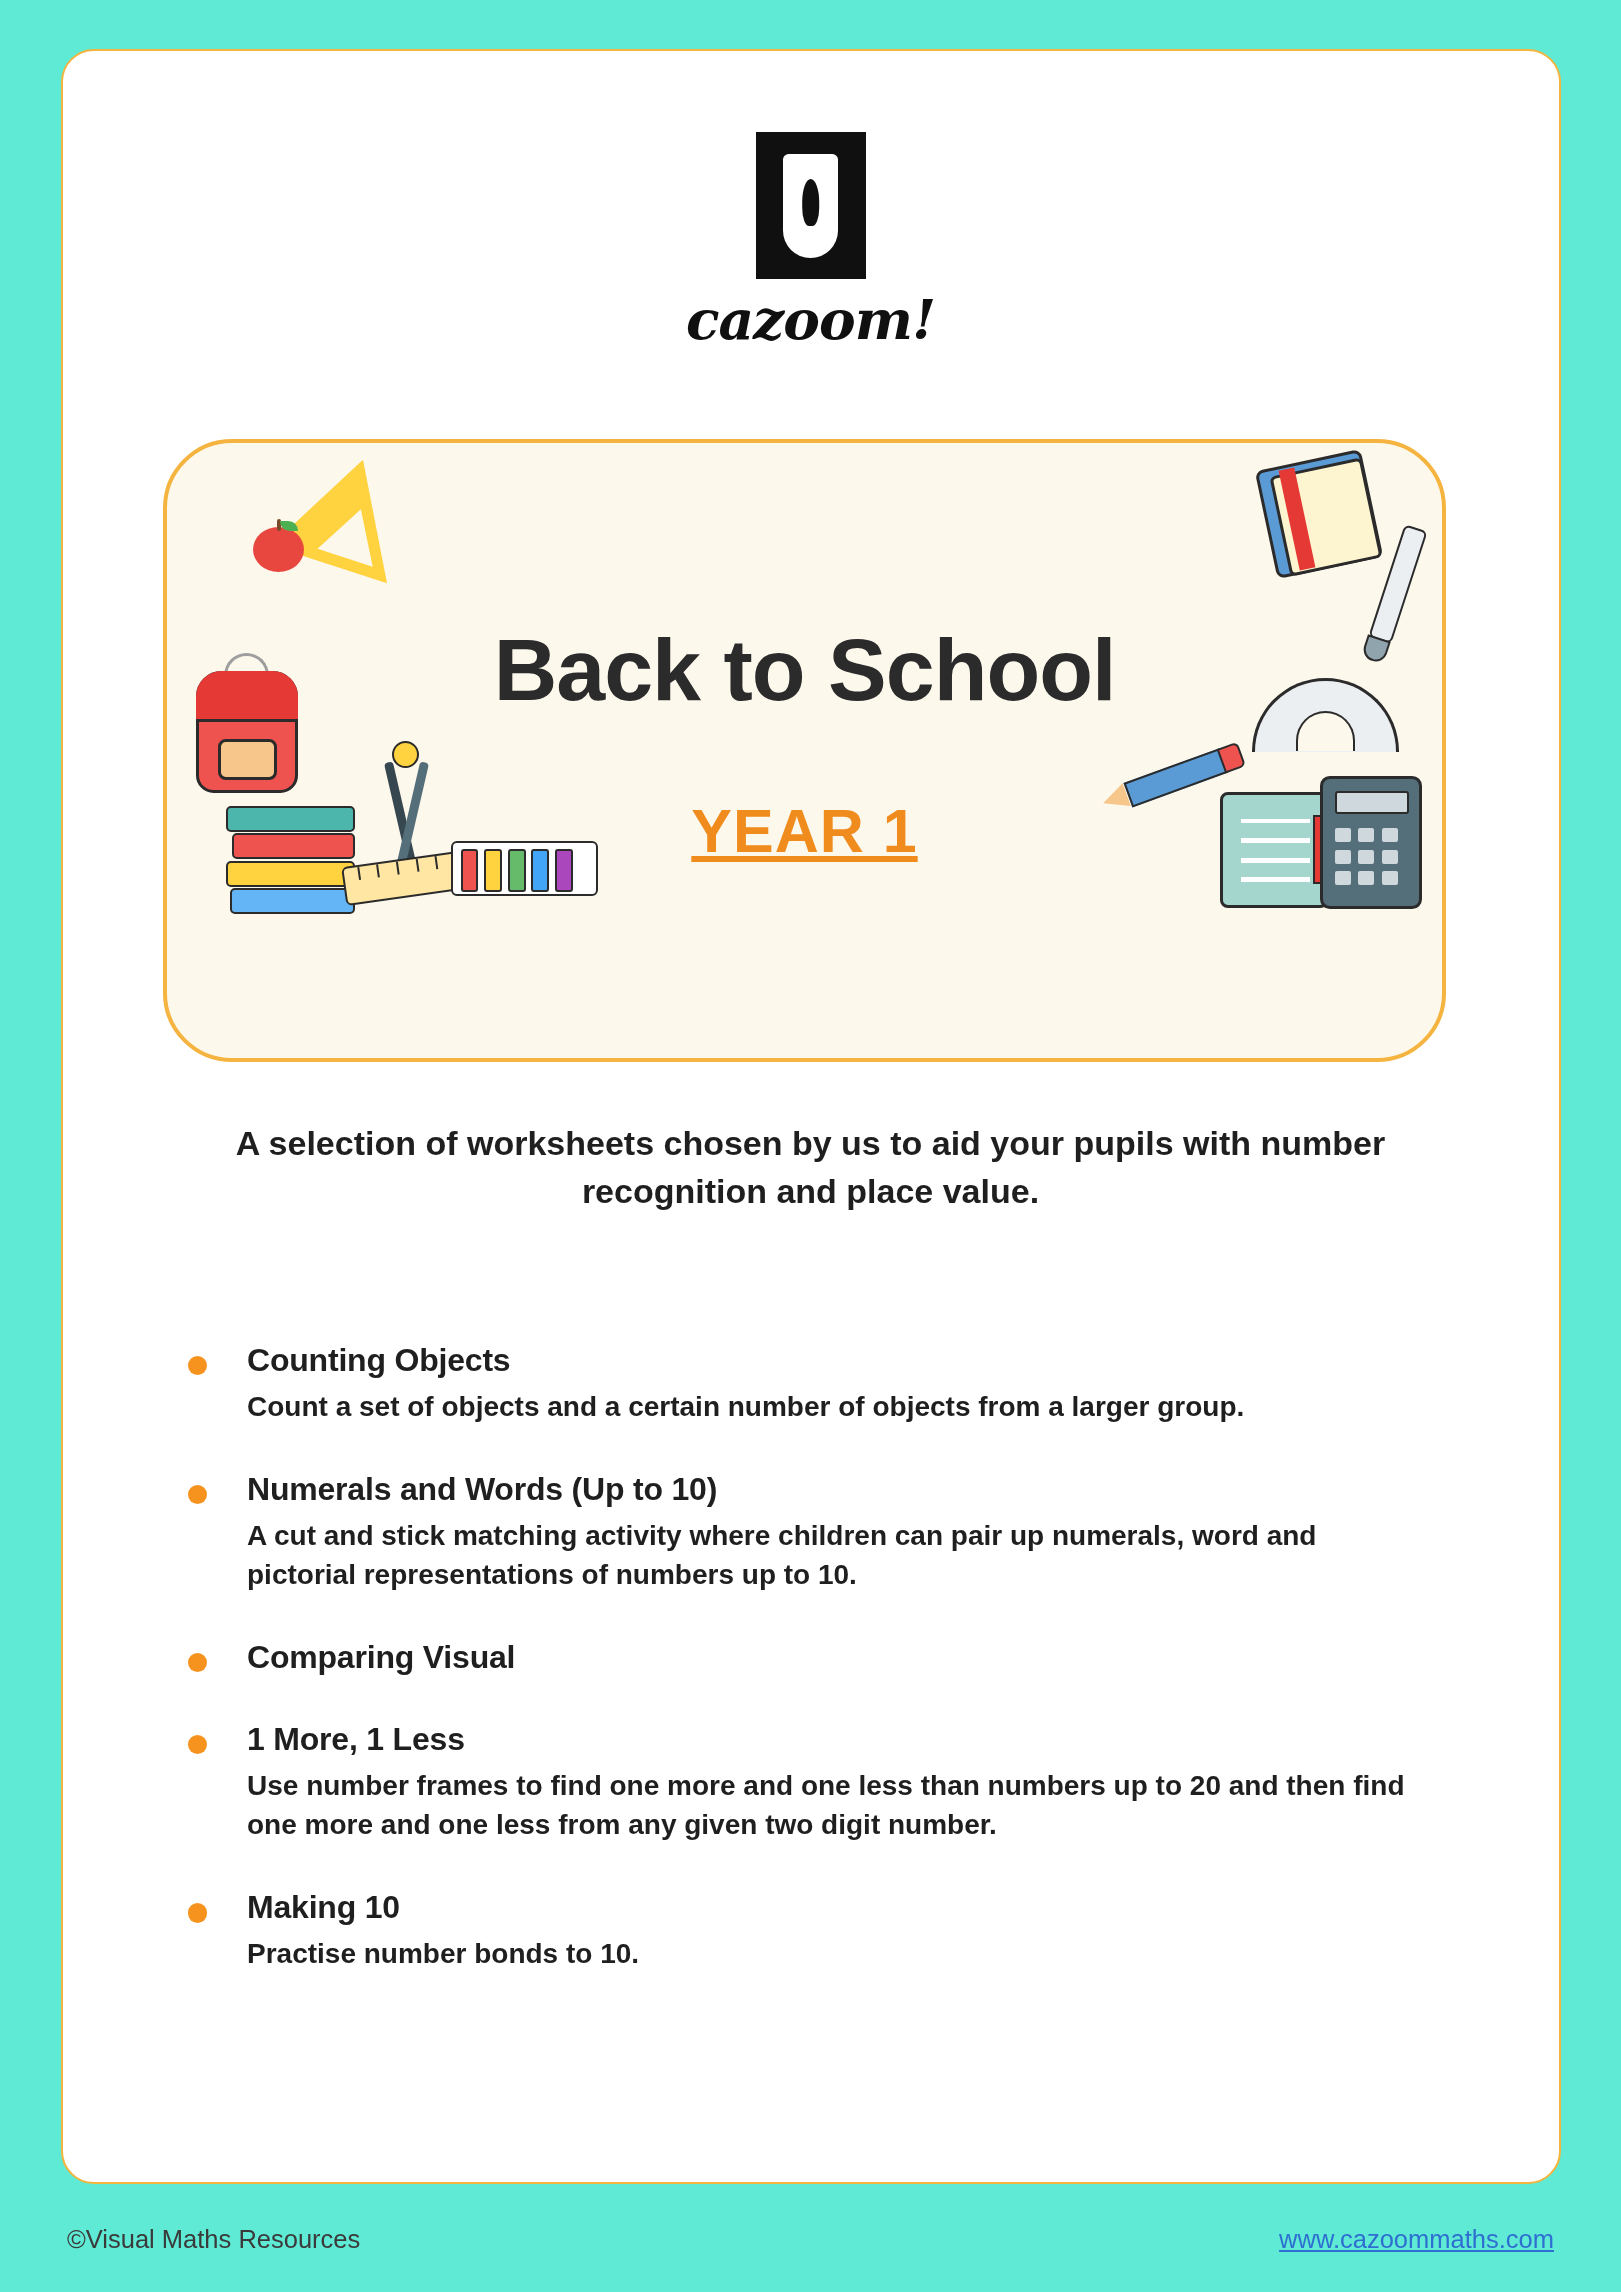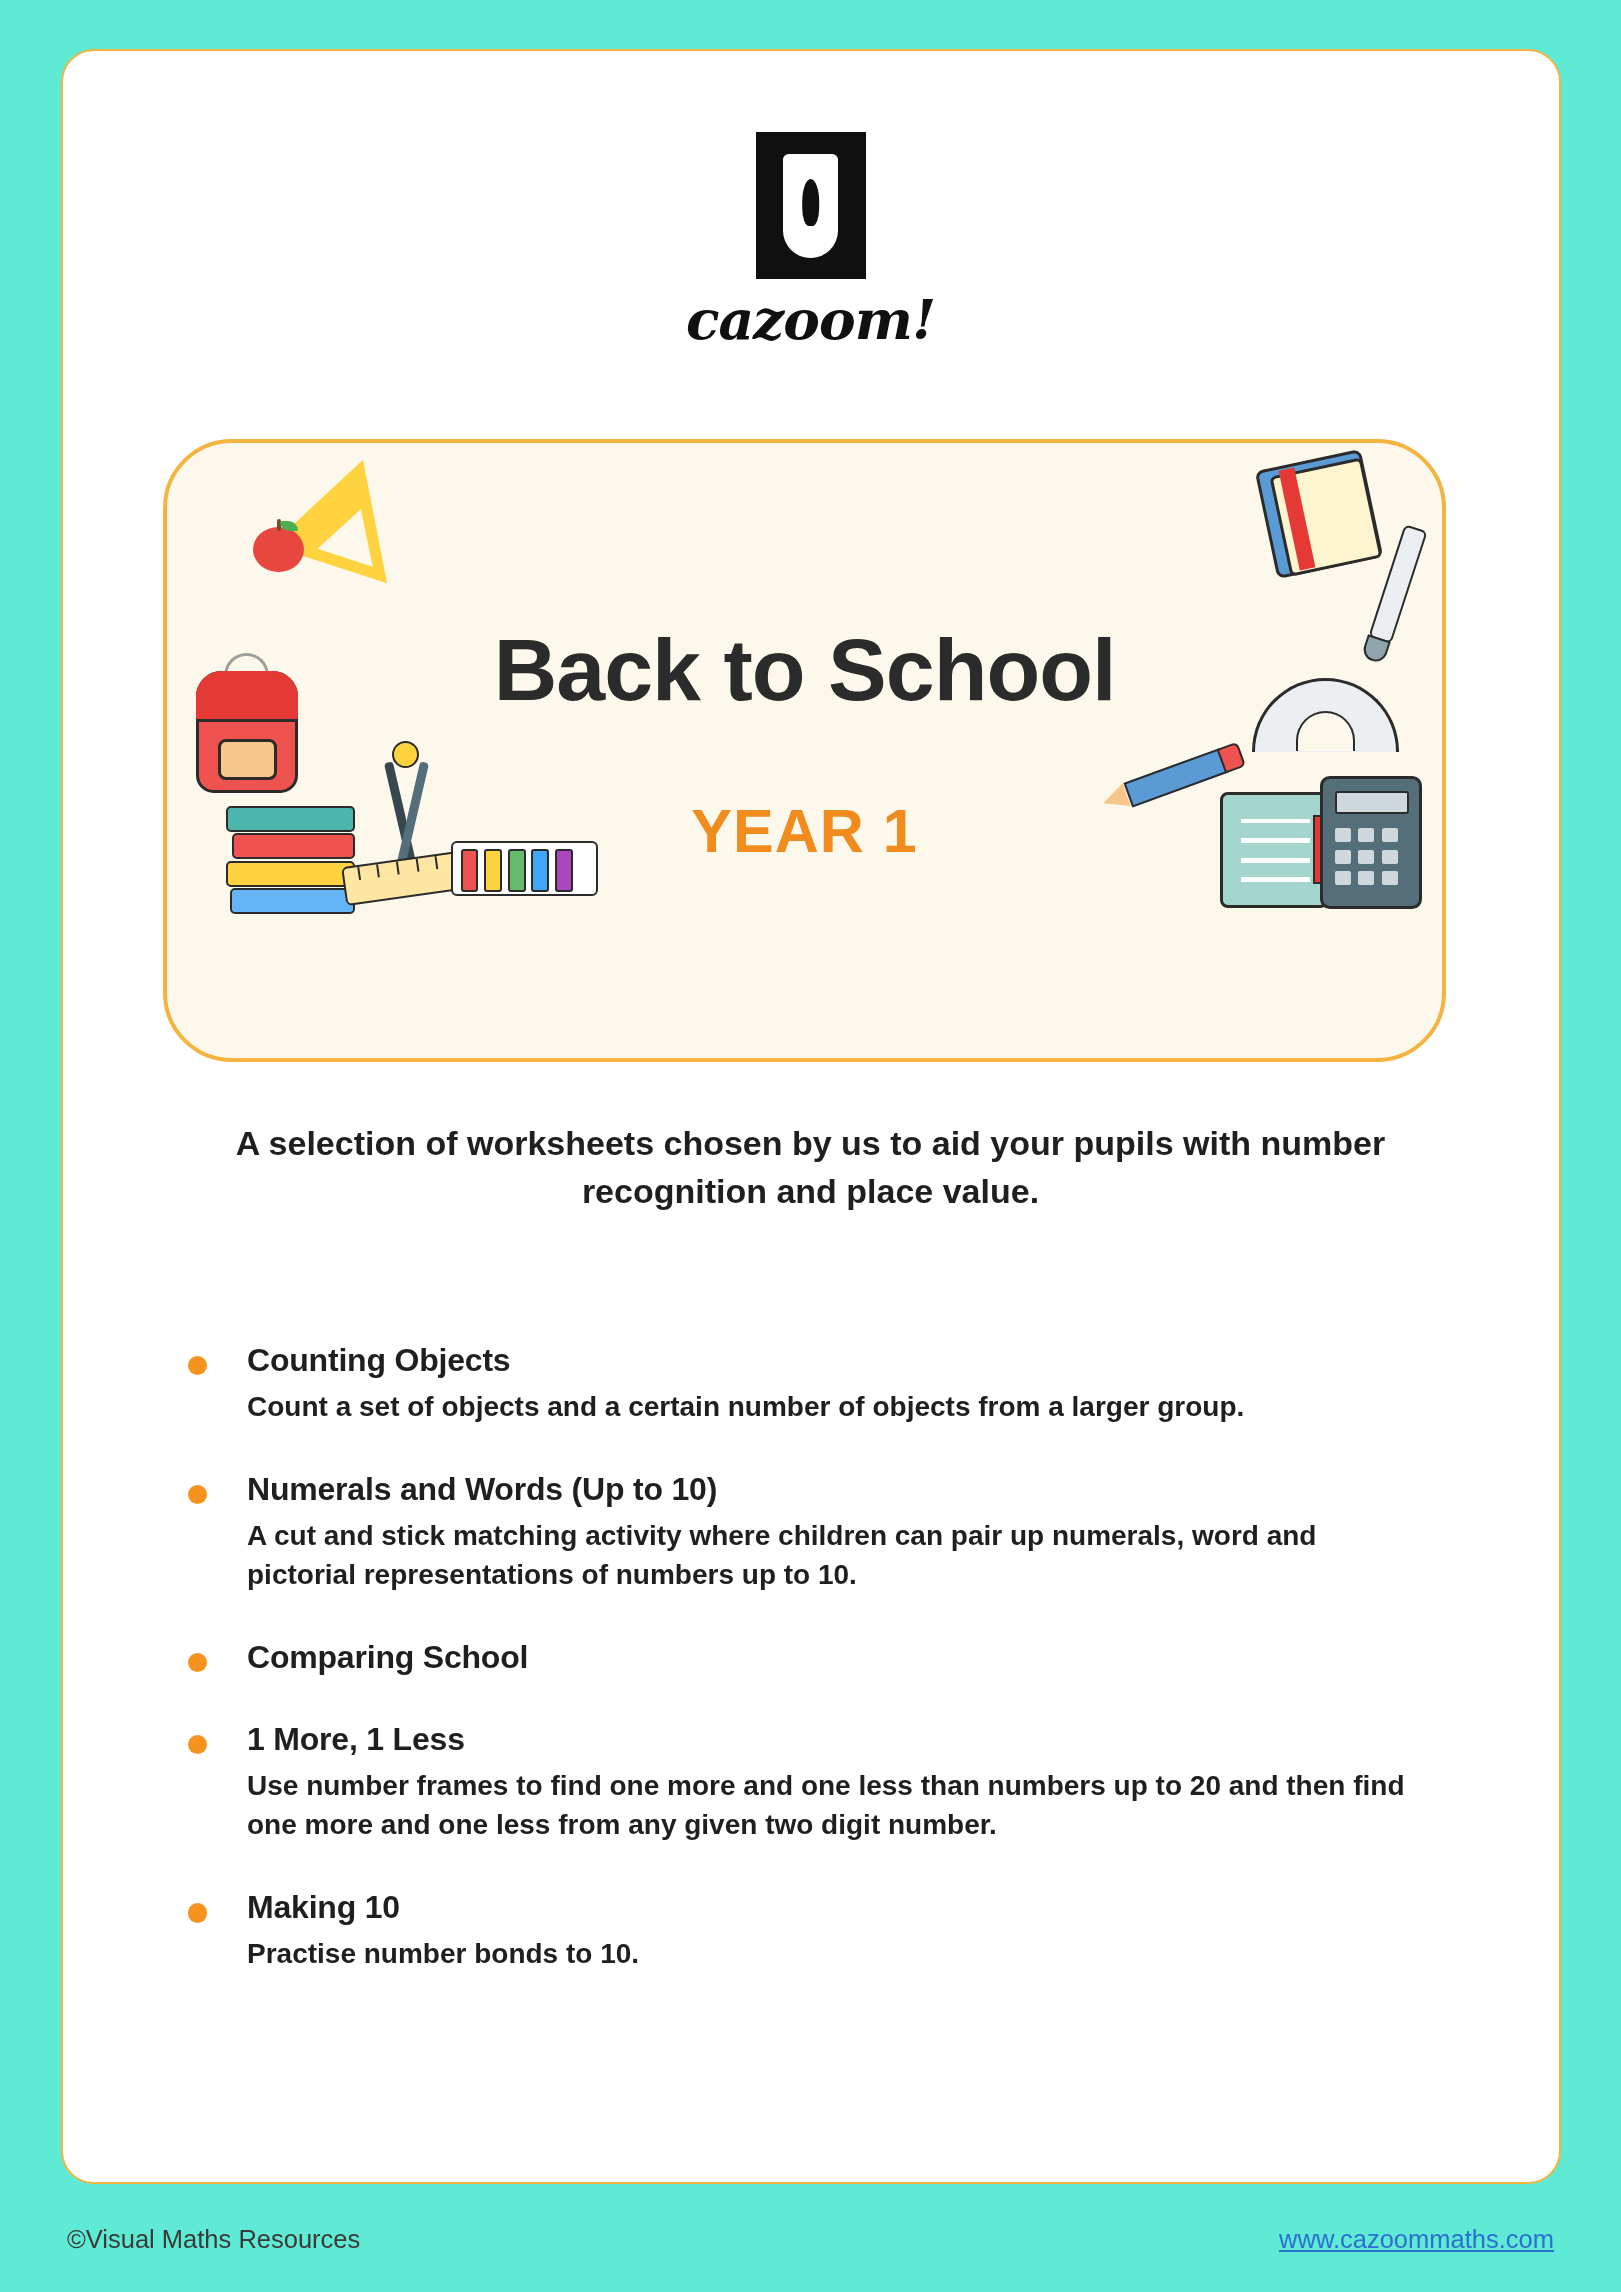--- a/index.html
+++ b/index.html
@@ -107,20 +107,21 @@
   }
   .title-card .subtitle {
     position: absolute;
     left: 0; right: 0;
     top: 353px;
     text-align: center;
     font-size: 61px;
     font-weight: bold;
     color: #f08b1d;
     letter-spacing: 1px;
+    text-decoration: underline;
   }
 
   
   .deco { position: absolute; }
 
   
   .apple { left: 86px; top: 76px; width: 51px; height: 53px; }
   .apple .body { position: absolute; left: 0; top: 7.8px; width: 51px; height: 45px; background: #e8473f; border-radius: 50%; }
   .apple .stem { position: absolute; left: 23.5px; top: 0; width: 4.9px; height: 11.8px; background: #7a4a2b; border-radius: 2.9px; }
   .apple .leaf { position: absolute; left: 27.4px; top: 2px; width: 17.6px; height: 9.8px; background: #4caf50; border-radius: 0 9.8px 0 9.8px; }
@@ -390,21 +391,21 @@
     </div>
 
     <div class="topic">
       <div class="bullet"></div>
       <div class="t-title">Numerals and Words (Up to 10)</div>
       <div class="t-desc">A cut and stick matching activity where children can pair up numerals, word and pictorial representations of numbers up to 10.</div>
     </div>
 
     <div class="topic">
       <div class="bullet"></div>
-      <div class="t-title">Comparing School</div>
+      <div class="t-title">Comparing Visual</div>
     </div>
 
     <div class="topic">
       <div class="bullet"></div>
       <div class="t-title">1 More, 1 Less</div>
       <div class="t-desc">Use number frames to find one more and one less than numbers up to 20 and then find one more and one less from any given two digit number.</div>
     </div>
 
     <div class="topic">
       <div class="bullet"></div>

